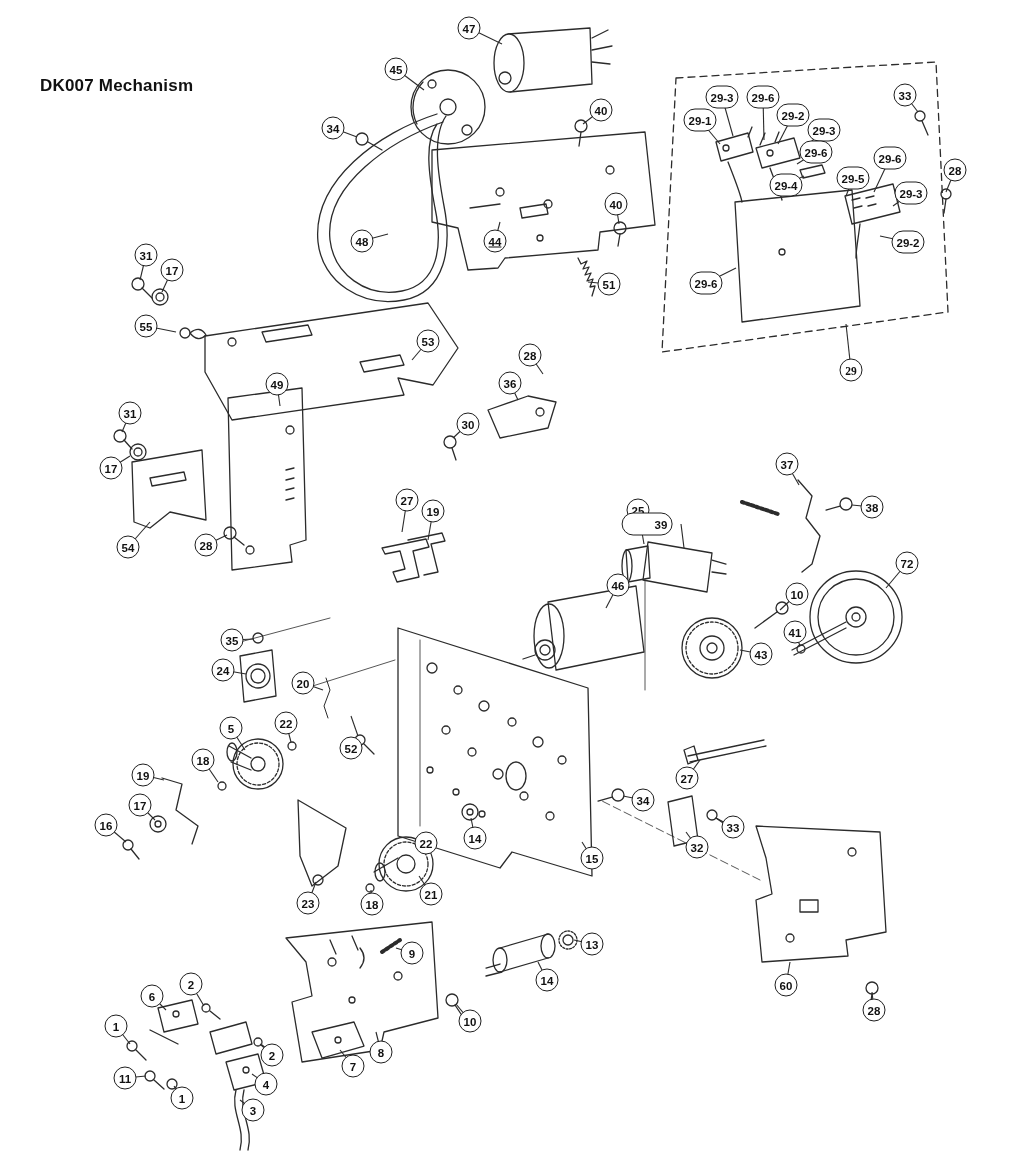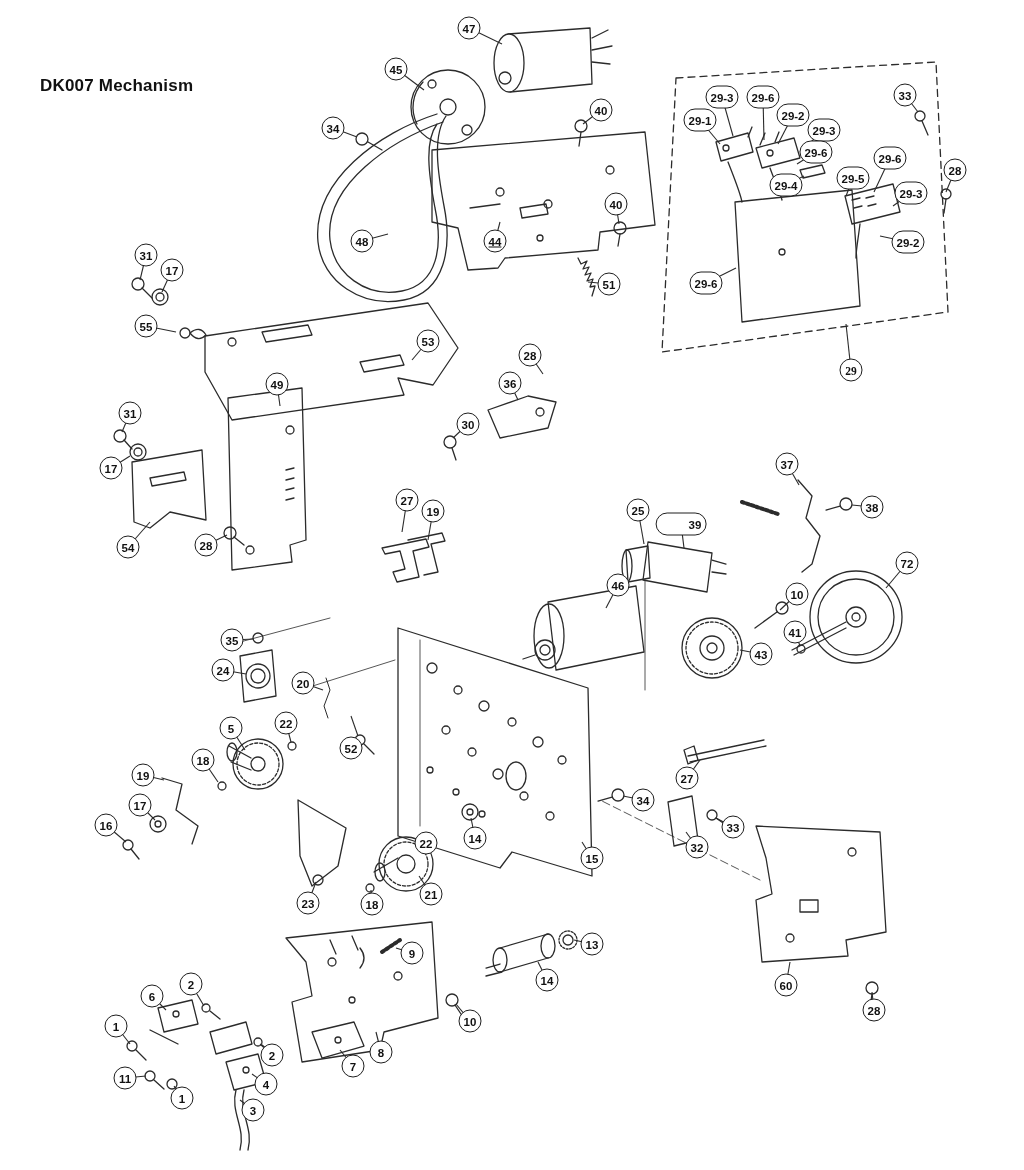--- a/index.html
+++ b/index.html
@@ -370,21 +370,21 @@
       <div class="callout" style="left: 786px; top: 185px;">29-4</div>
       <div class="callout" style="left: 853px; top: 178px;">29-5</div>
       <div class="callout" style="left: 955px; top: 170px;">28</div>
       <div class="callout" style="left: 911px; top: 193px;">29-3</div>
       <div class="callout" style="left: 908px; top: 242px;">29-2</div>
       <div class="callout" style="left: 706px; top: 283px;">29-6</div>
       <div class="callout" style="left: 851px; top: 370px; font-family: Liberation Serif, serif;">29</div>
       <div class="callout" style="left: 787px; top: 464px;">37</div>
       <div class="callout" style="left: 872px; top: 507px;">38</div>
       <div class="callout" style="left: 638px; top: 510px;">25</div>
-      <div class="callout" style="left: 681px; top: 524px; padding-left: 32px;">39</div>
+      <div class="callout" style="left: 647px; top: 524px; padding-left: 32px;">39</div>
       <div class="callout" style="left: 618px; top: 585px;">46</div>
       <div class="callout" style="left: 907px; top: 563px;">72</div>
       <div class="callout" style="left: 797px; top: 594px;">10</div>
       <div class="callout" style="left: 795px; top: 632px;">41</div>
       <div class="callout" style="left: 761px; top: 654px;">43</div>
       <div class="callout" style="left: 687px; top: 778px;">27</div>
       <div class="callout" style="left: 643px; top: 800px;">34</div>
       <div class="callout" style="left: 733px; top: 827px;">33</div>
       <div class="callout" style="left: 697px; top: 847px;">32</div>
       <div class="callout" style="left: 592px; top: 858px;">15</div>

